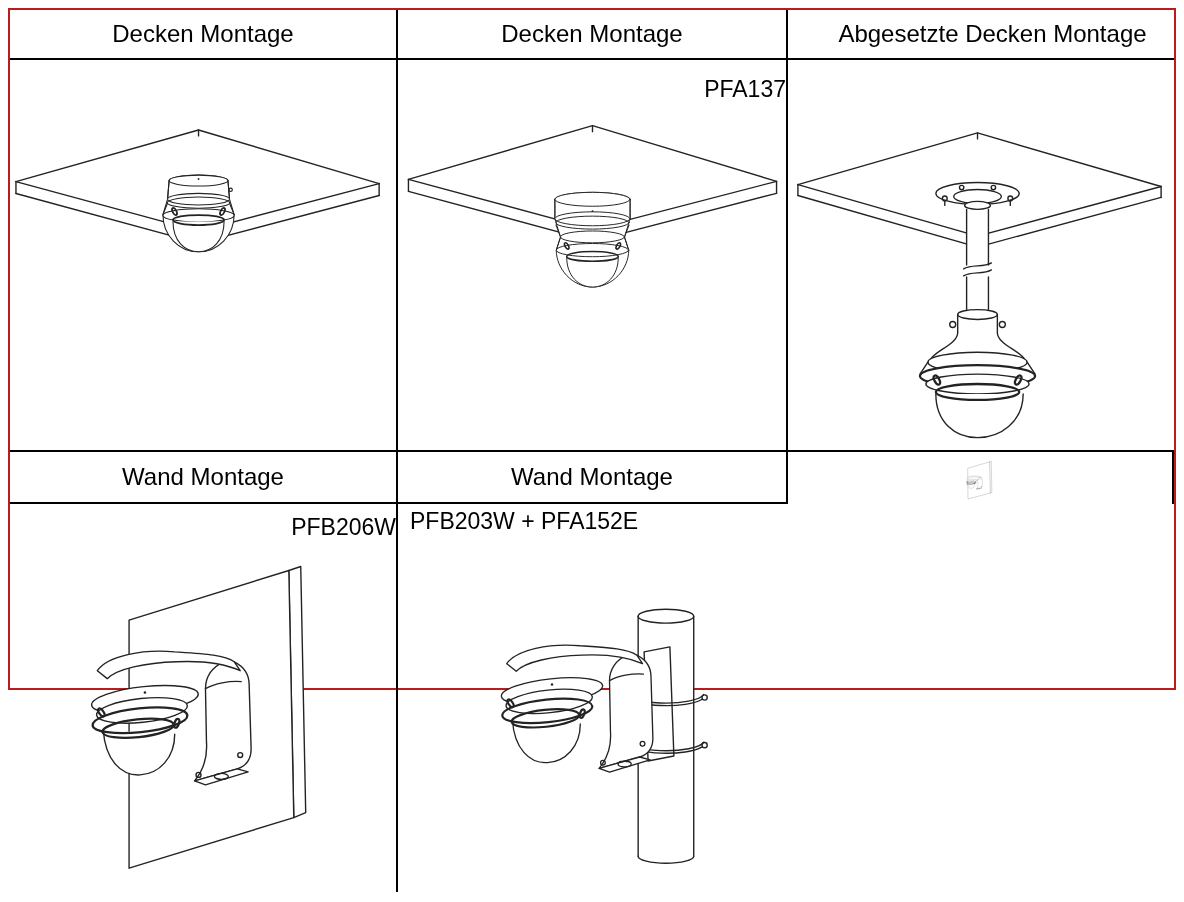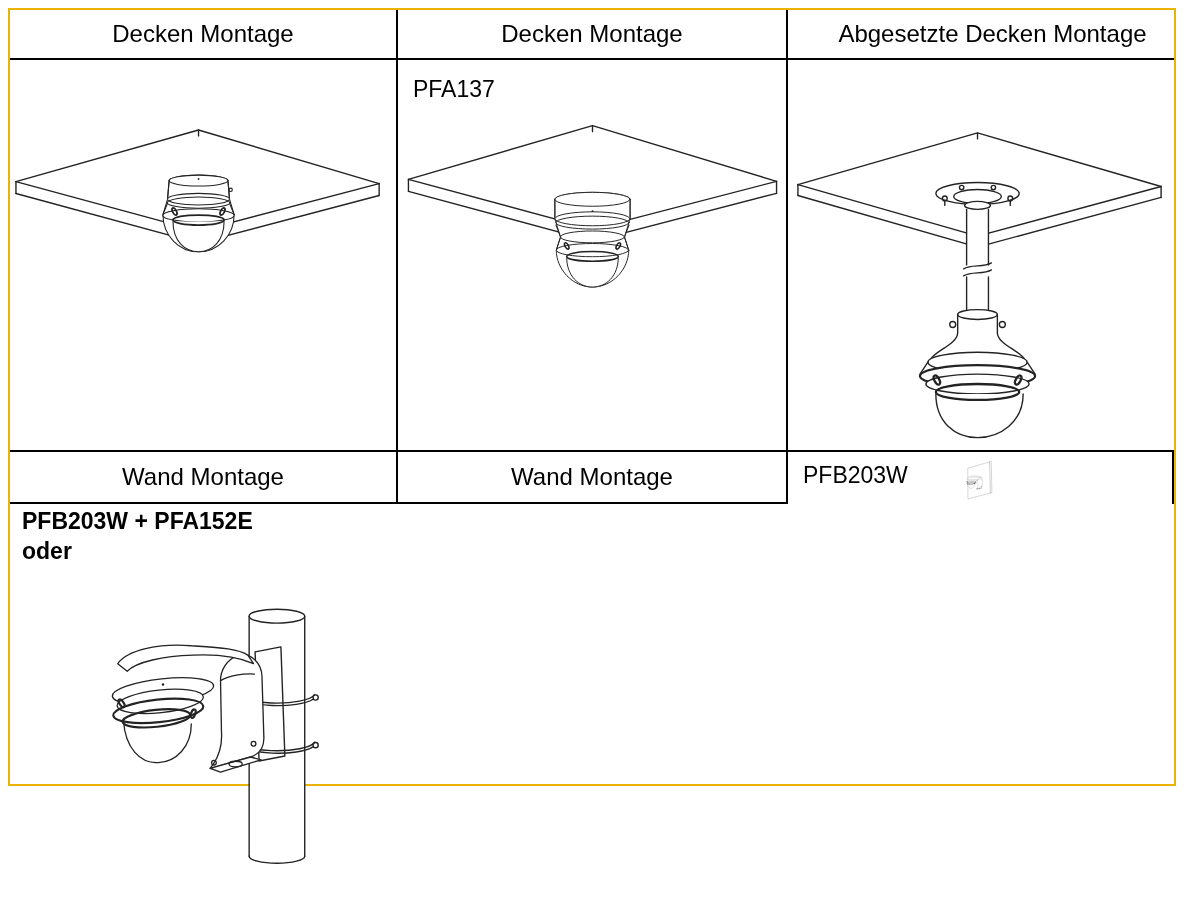--- a/index.html
+++ b/index.html
@@ -1,30 +1,30 @@
 <!DOCTYPE html>
 <html><head>
 <meta charset="utf-8">
 <style>
   html,body{margin:0;padding:0;background:#ffffff;}
   .page{position:relative;width:1184px;height:902px;background:#fff;overflow:hidden;
         font-family:"Liberation Sans",sans-serif;color:#000;}
-  .tbl{position:absolute;left:8px;top:8px;width:1168px;height:778px;
-       border:2px solid #eab308;box-sizing:border-box;display:grid;
+  .tbl{position:absolute;left:8px;top:8px;width:1168px;height:682px;
+       border:2px solid #b91c1c;box-sizing:border-box;display:grid;
        grid-template-columns:388px 390px 386px;
        grid-template-rows:50px 392px 52px 388px;}
   .cell{position:relative;border-right:2px solid #000;border-bottom:2px solid #000;
         box-sizing:border-box;overflow:hidden;}
   .last-col{border-right:none;padding-left:23px;}
   .last-row{border-bottom:none;}
   .hcell{display:flex;align-items:center;justify-content:center;}
   .hlabel{font-size:24px;line-height:1;}
-  .plabel{position:absolute;left:15px;right:0;text-align:left;font-size:23px;}
+  .plabel{position:absolute;left:4px;right:0;text-align:right;font-size:23px;}
   .plines{position:absolute;left:12px;top:2px;font-size:23px;line-height:30px;text-align:left;}
-  .plines span{display:block;font-weight:bold;}
+  .plines span{display:block;}
   .cell svg{position:absolute;left:0;top:0;width:100%;height:100%;}
   .draw path,.draw ellipse,.draw circle,.draw rect,.draw line{
     fill:none;stroke:#232323;stroke-width:1.4;stroke-linecap:round;stroke-linejoin:round;}
   .draw .f{fill:#ffffff;}
   .draw .fs{fill:#ffffff;stroke:none;}
   .draw .fd{fill:#232323;stroke:none;}
   .draw .tk{stroke-width:2.3;}
   .defs-holder{position:absolute;width:0;height:0;}
 </style>
 </head>
@@ -167,35 +167,43 @@
     </div>
 
     <div class="cell hcell">
       <span class="hlabel">Wand Montage</span>
     </div>
     <div class="cell hcell">
       <span class="hlabel">Wand Montage</span>
     </div>
 
     <div class="cell last-row">
-      <div class="plabel" style="top:10px">PFB203W</div>
       <svg class="draw" viewBox="0 0 389 391">
         <g>
           <path class="f" d="M267,74 L279,70 L284,305 L272,309 Z"></path>
           <path class="f" d="M105,122 L267,74 L272,309 L107,352 Z"></path>
         </g>
         <use href="#bracketcam" transform="translate(90,178) scale(0.75)"></use>
       </svg>
     </div>
 
+    <div class="cell last-row">
+      <div class="plabel" style="top:10px">PFB206W</div>
+      <svg class="draw" viewBox="0 0 389 391">
+        <g>
+          <path class="f" d="M281,67 L293,63 L298,311 L286,316 Z"></path>
+          <path class="f" d="M120,117 L281,67 L286,316 L120,367 Z"></path>
+        </g>
+        <use href="#bracketcam" transform="translate(80,146)"></use>
+      </svg>
+    </div>
 
     <div class="cell last-row last-col">
       <div class="plines">
         <span>PFB203W + PFA152E</span>
-        <span>oder</span>
       </div>
       <svg class="draw" viewBox="0 0 389 391">
         <g>
           <path class="fs" d="M240,111 L296,111 L296,355 A28,7 0 0 1 240,355 Z"></path>
           <ellipse class="f" cx="268" cy="113" rx="28" ry="7"></ellipse>
           <path d="M240,113 L240,355 M296,113 L296,355"></path>
           <path d="M240,355 A28,7 0 0 0 296,355"></path>
         </g>
         <path class="f" d="M246,149 L272,144 L276,254 L250,259 Z"></path>
         <g>

